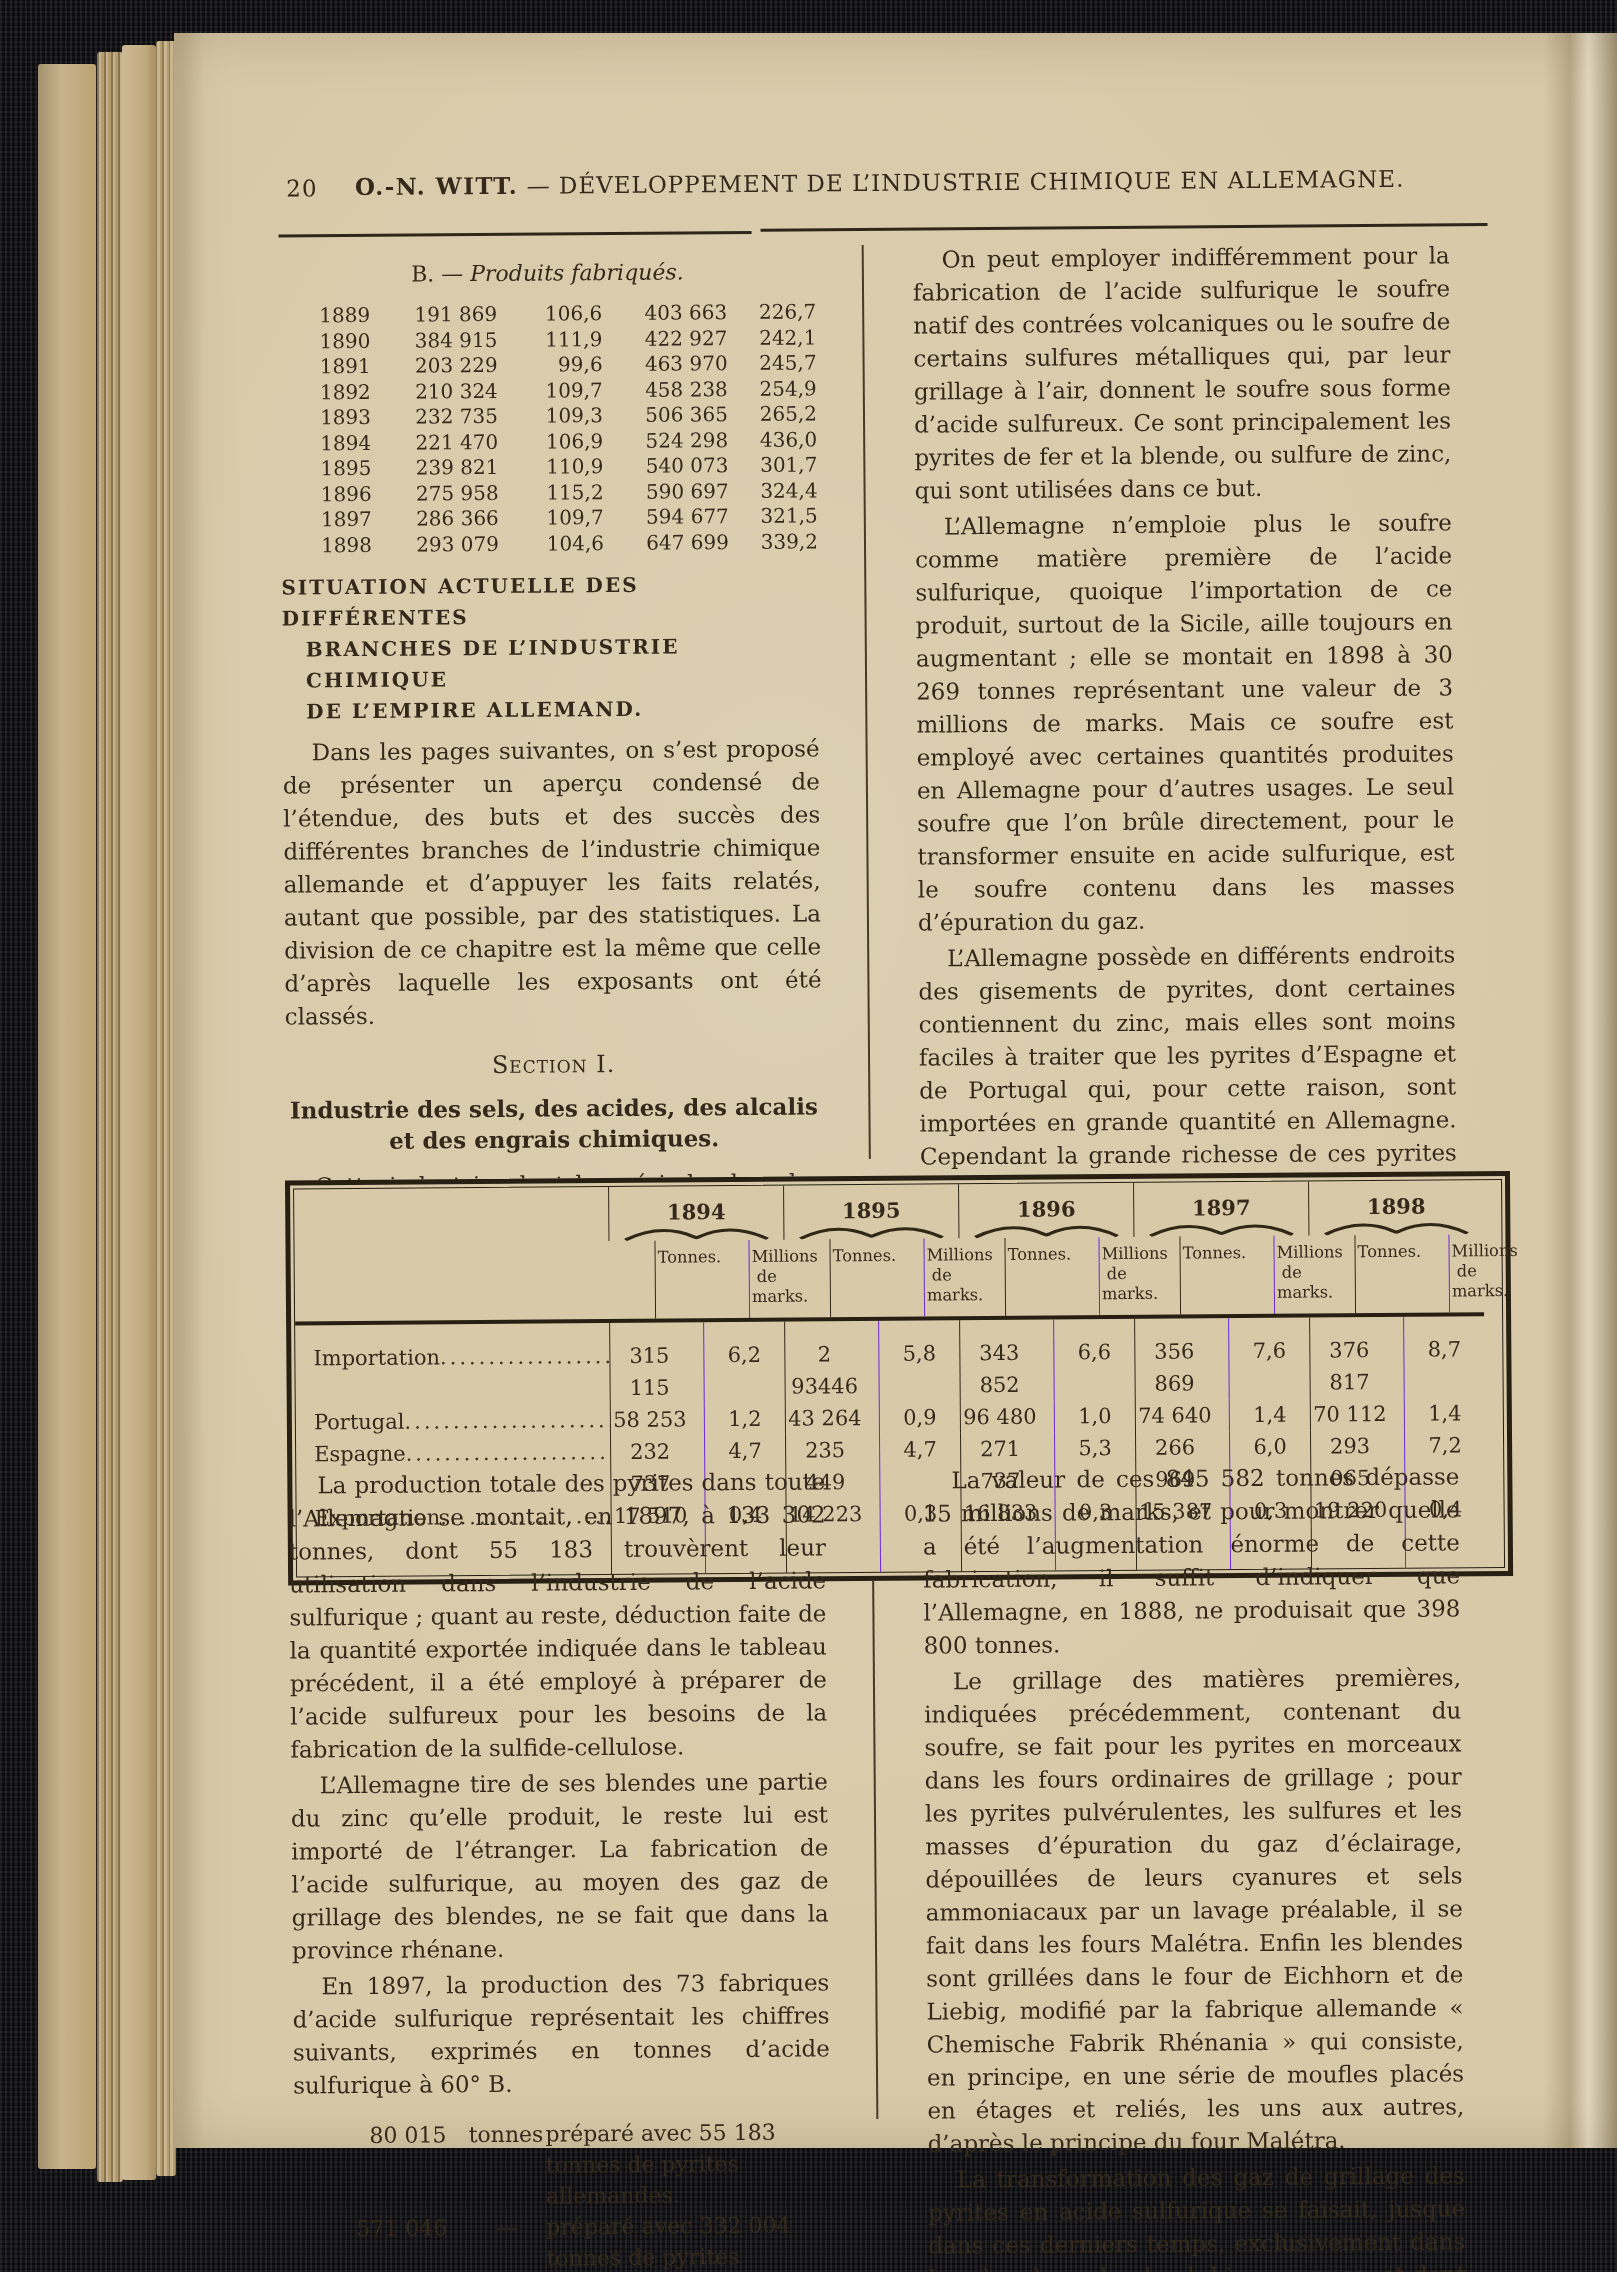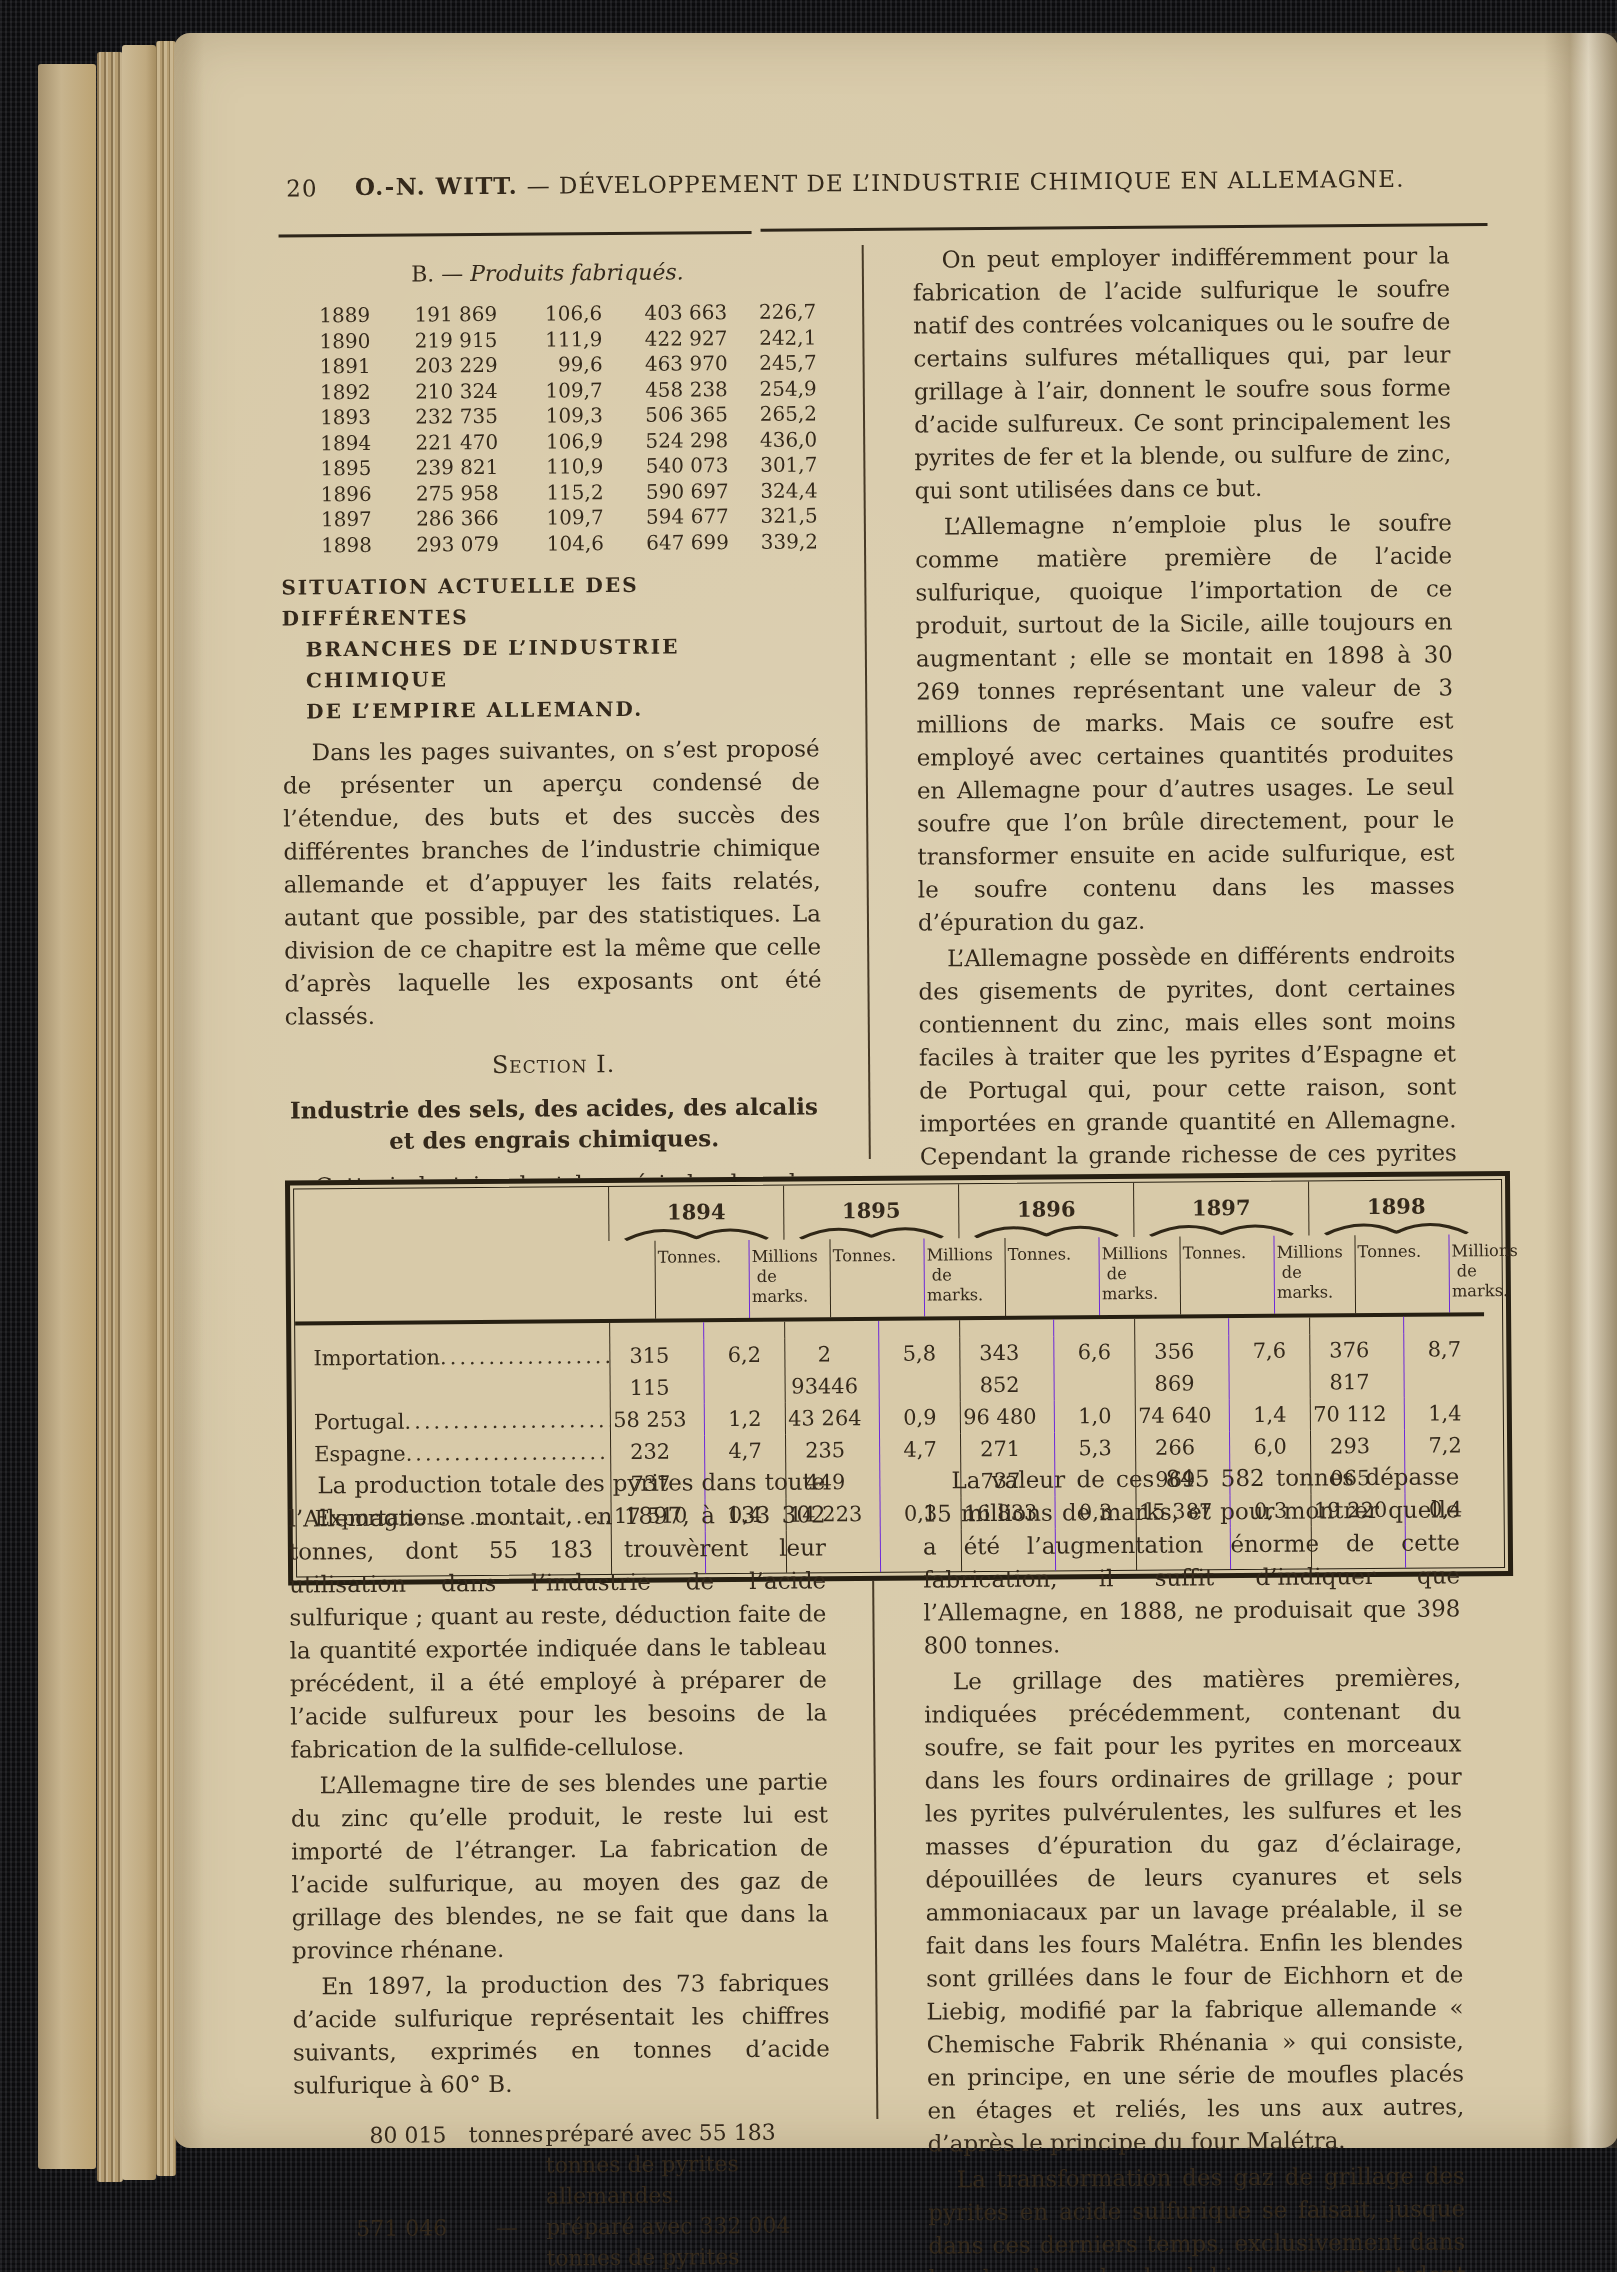--- a/index.html
+++ b/index.html
@@ -21,21 +21,20 @@
   .edge3{left:122px;top:45px;width:34px;height:2135px;background:linear-gradient(90deg,#cdbb97,#bfa97f 70%,#a68e62);}
   .edge4{left:156px;top:41px;width:20px;height:2135px;background:repeating-linear-gradient(90deg,#937d55 0 1.5px,#c9b690 1.5px 4.4px,#b59d72 4.4px 6.4px);}
 
   .sheet{
     position:absolute;left:174px;top:33px;width:1444px;height:2115px;
     background:
       radial-gradient(ellipse 1085px 1578px at 42% 40%, rgba(255,255,255,.10), rgba(0,0,0,0) 70%),
       linear-gradient(90deg, rgba(120,95,55,.18) 0 9px, rgba(0,0,0,0) 30px),
       #d8caa9;
     box-shadow: inset 0 0 59px rgba(92,70,38,.25);
-    border-radius: 16px;
   }
   
   .fold{position:absolute;top:0;right:0;width:74px;height:100%;
     background:linear-gradient(90deg, rgba(0,0,0,0), rgba(94,72,40,.25) 35%, rgba(255,255,255,.30) 60%, rgba(70,52,26,.35) 100%);}
   .content{position:absolute;left:0;top:0;width:1444px;height:2115px;transform:rotate(-0.45deg);transform-origin:690px 128px;}
 
   .running-head{position:absolute;left:104px;top:136px;width:1203px;height:35px;font-size:23px;letter-spacing:1px;}
   .pageno{position:absolute;left:8px;top:2px;}
   .rtitle{position:absolute;left:0;right:0;text-align:center;top:0;white-space:nowrap;}
   .rauthor{font-weight:bold;letter-spacing:1.5px;}
@@ -121,21 +120,21 @@
       <div class="btitle">
         <span>B. — </span><span class="it">Produits fabriqués.</span>
       </div>
       <div class="btable">
         <div class="c">1889</div>
           <div class="c">191 869</div>
           <div class="c">106,6</div>
           <div class="c">403 663</div>
           <div class="c">226,7</div>
         <div class="c">1890</div>
-          <div class="c">219 915</div>
+          <div class="c">384 915</div>
           <div class="c">111,9</div>
           <div class="c">422 927</div>
           <div class="c">242,1</div>
         <div class="c">1891</div>
           <div class="c">203 229</div>
           <div class="c">99,6</div>
           <div class="c">463 970</div>
           <div class="c">245,7</div>
         <div class="c">1892</div>
           <div class="c">210 324</div>

